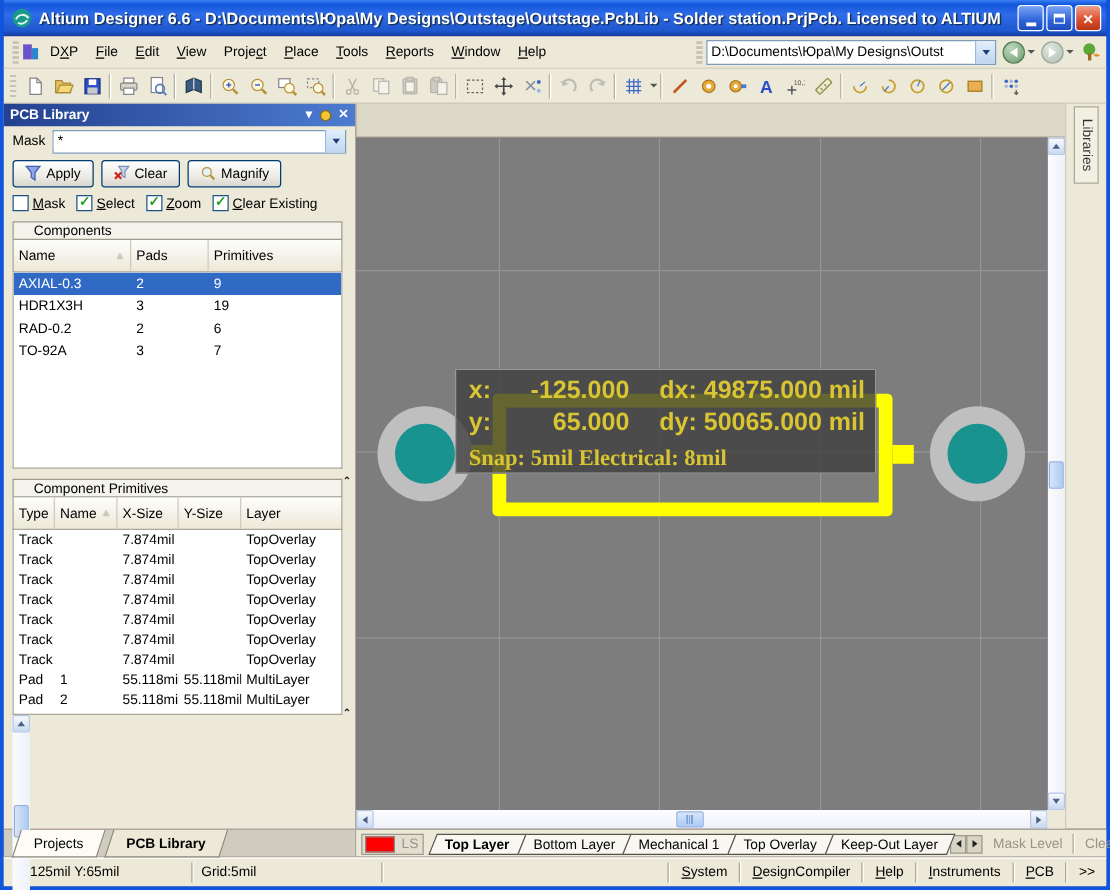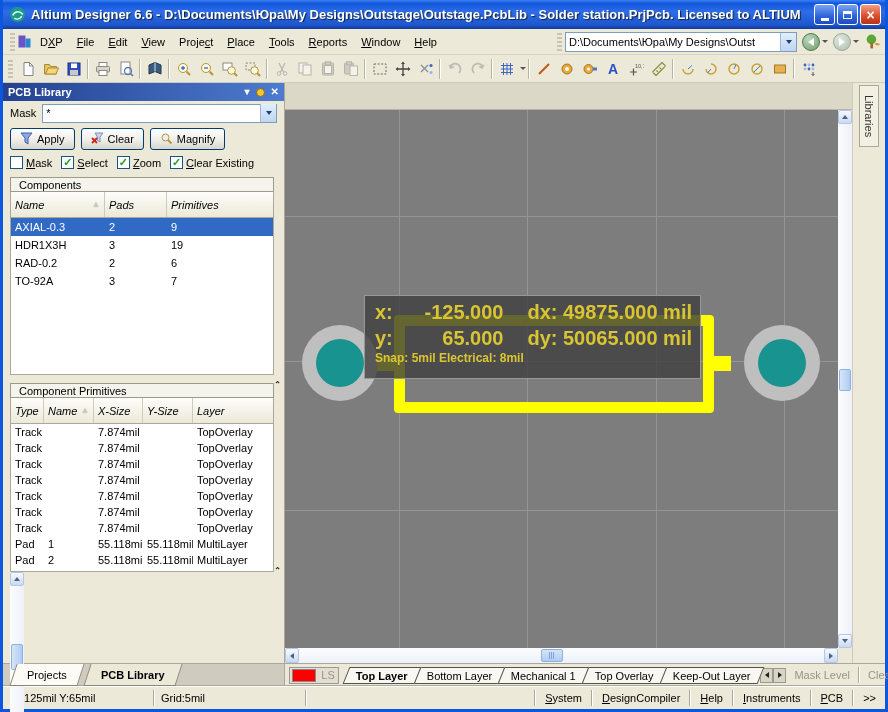--- a/index.html
+++ b/index.html
@@ -51,22 +51,22 @@
   .mask-combo{flex:1;height:19px;display:flex;align-items:center;background:#fff;border:1px solid #7F9DB9;}
   .mask-combo input{border:0;outline:0;flex:1;font:11px "Liberation Sans",sans-serif;padding:0 3px;}
   .btn-row{height:27px;flex:none;display:flex;align-items:center;gap:6px;padding:0 7px;}
   .xpbtn{height:22px;border:1px solid #003C74;border-radius:3px;background:linear-gradient(180deg,#FFFFFF,#ECEBE5 60%,#D8D6CC);display:flex;align-items:center;gap:4px;padding:0 9px;}
   .xpbtn svg{width:13px;height:13px;}
   .check-row{height:21px;flex:none;display:flex;align-items:center;gap:9px;padding:0 7px;}
   .cklbl{display:flex;align-items:center;gap:3px;}
   .cklbl u{text-decoration:underline;}
   .cb{width:13px;height:13px;background:#fff;border:1px solid #1D5281;display:flex;align-items:center;justify-content:center;color:#21A121;font-weight:bold;font-size:11px;line-height:1;flex:none;}
   .section{margin:4px 10px 0 7px;}
-  .sec-title{height:15px;border:1px solid #9C9A8C;background:#F4F3EC;display:flex;align-items:center;padding-left:8px;}
-  .thead{display:flex;height:26px;background:linear-gradient(180deg,#FDFDFB,#ECE9D8);border:1px solid #ACA899;border-top:0;font-style:italic;}
+  .sec-title{height:15px;border:1px solid #9C9A8C;background:#F4F3EC;display:flex;align-items:center;padding-left:16px;}
+  .thead{display:flex;height:26px;background:linear-gradient(180deg,#FDFDFB,#ECE9D8);border:1px solid #ACA899;border-top:0;}
   .th{display:flex;align-items:center;padding-left:4px;border-right:1px solid #CFCBBB;overflow:hidden;white-space:nowrap;}
   .sort{color:#CFCABA;font-size:8px;margin-left:auto;margin-right:4px;text-shadow:0 0 1px #9A9684;}
   .tbody{background:#fff;border:1px solid #ACA899;border-top:0;overflow:hidden;}
   .trow{display:flex;height:18px;align-items:center;}
   .trow .td{padding-left:4px;overflow:hidden;white-space:nowrap;}
   .trow.sel{background:#316AC5;color:#fff;}
   .prim-wrap{display:flex;flex-direction:column;}
   .vscroll,.prim-scroll{width:14px;flex:none;background:linear-gradient(90deg,#FCFCFE,#EDF1F8);display:flex;flex-direction:column;align-items:center;}
   .sbtn{width:14px;height:14px;flex:none;background:linear-gradient(180deg,#F7FAFD,#C9D9F2);border:1px solid #B5C7E5;border-radius:2px;display:flex;align-items:center;justify-content:center;}
   .strack{flex:1;width:14px;position:relative;}
@@ -90,21 +90,21 @@
   .gh{position:absolute;left:0;right:0;height:1px;background:#959595;}
   .pad-o{position:absolute;width:76px;height:76px;border-radius:50%;background:#BFBFBF;}
   .pad-i{position:absolute;width:48px;height:48px;border-radius:50%;background:#189390;}
   .silk{position:absolute;left:109px;top:205px;width:320px;height:98px;border:11px solid #FFFF00;border-radius:4px;}
   .stub{position:absolute;height:15px;background:#FFFF00;top:246px;}
   .hud{position:absolute;left:79px;top:185px;width:337px;height:84px;background:rgba(62,62,62,.8);border:1px solid #989898;color:#D9C532;font-weight:bold;padding:3px 8px 0 10px;}
   .hud-line{display:flex;font-size:20px;line-height:26px;white-space:nowrap;}
   .hud-lab{width:32px;}
   .hud-val{width:104px;text-align:right;}
   .hud-d{margin-left:24px;}
-  .hud-snap{font-size:12px;line-height:15px;margin-top:0;}
+  .hud-snap{font-size:18px;line-height:15px;margin-top:8px;font-family:Liberation Serif, serif;}
   .hscroll{height:15px;flex:none;display:flex;background:linear-gradient(180deg,#FCFCFE,#EDF1F8);}
   .hs-track{flex:1;position:relative;}
   .hs-thumb{position:absolute;top:1px;bottom:1px;left:46%;width:22px;background:linear-gradient(180deg,#D7E5F7,#AECBF4);border:1px solid #90B0E0;border-radius:2px;display:flex;align-items:center;justify-content:center;gap:1px;}
   .grip-dots{width:6px;height:7px;background:repeating-linear-gradient(90deg,#7FA0D8 0 1px,transparent 1px 2px);}
   .hs-corner{width:14px;height:15px;background:#ECE9D8;flex:none;}
   
   .rightstrip{width:33px;flex:none;background:#ECE9D8;border-left:1px solid #CFCBBB;display:flex;flex-direction:column;align-items:center;padding-top:2px;}
   .libtab{writing-mode:vertical-rl;padding:9px 3px;background:#F2F0E2;border:1px solid #ACA899;font-size:11px;color:#333;}
   
   .tabsrow{height:23px;flex:none;display:flex;background:#CFCBBE;border-top:1px solid #ACA899;}

